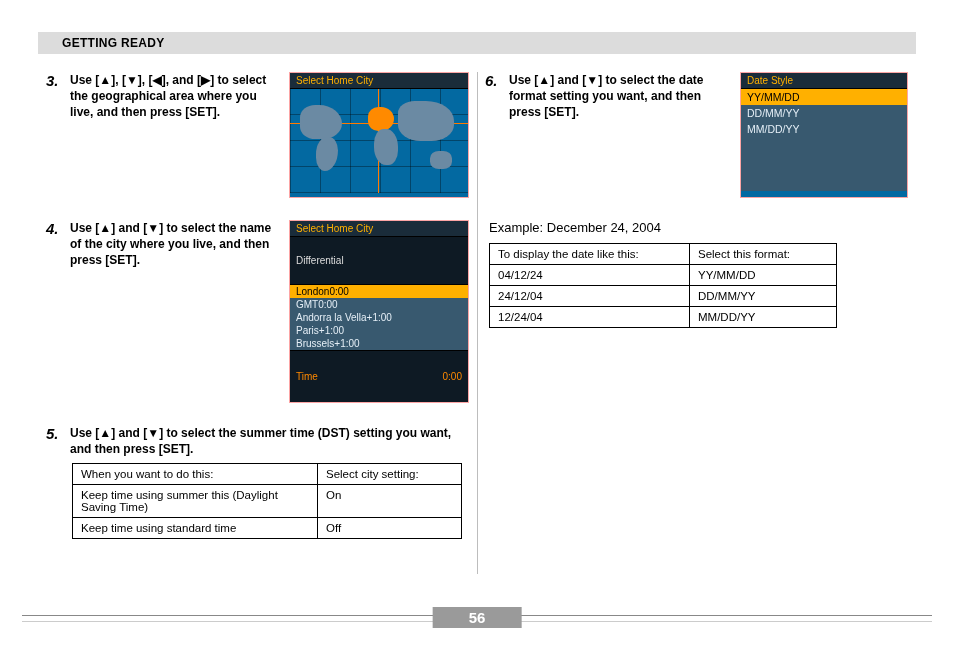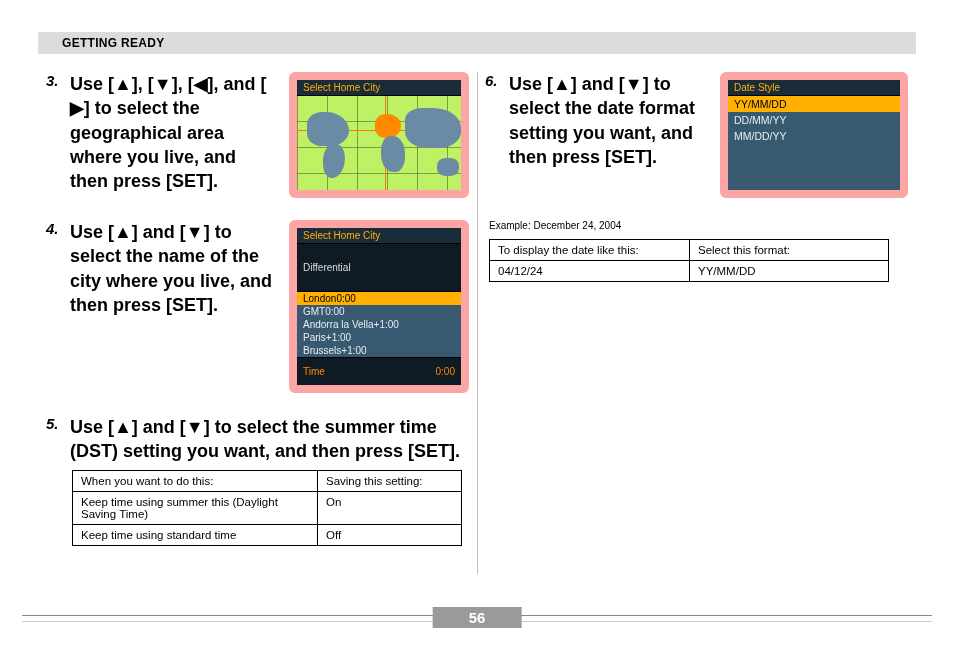--- a/index.html
+++ b/index.html
@@ -29,29 +29,29 @@
     display: flex;
   }
   .col { flex: 1; padding: 0 8px; }
   .divider {
     position: absolute;
     left: 50%; top: 72px; bottom: 72px;
     width: 1px; background: #bdbdbd;
   }
   .step { display: flex; gap: 8px; margin-bottom: 22px; }
   .step-num { font-size: 15px; font-weight: bold; font-style: italic; min-width: 18px; }
-  .step-text { font-size: 18px; font-weight: bold; line-height: 1.35; }
+  .step-text { font-size: 12px; font-weight: bold; line-height: 1.35; }
   .step-row { display: flex; align-items: flex-start; gap: 10px; }
   .step-row .step-body { flex: 1; }
   .tri { display:inline-block; }
   
   .device {
-    border: 8px solid #fca5a5;
-    border-radius: 6px;
-    background: #bef264;
+    border: 1px solid #fca5a5;
+    border-radius: 0;
+    background: #0369a1;
     font-size: 10px;
     color: #fff;
     overflow: hidden;
     flex-shrink: 0;
   }
   .dev-title {
     background: #1a2c3a;
     padding: 2px 6px;
     font-size: 10px;
     color: #fff;
@@ -82,48 +82,48 @@
     border-bottom:1px solid #000;
   }
   .city-row {
     display:flex; 
     padding:1px 6px; font-size:10px; color:#e4eef6;
     background:#38596f;
   }
   .city-row.sel { background:#ffb000; color:#000; }
   .city-foot {
     display:flex; justify-content:space-between;
-    padding:8px 6px; background:#0e1a24; font-size:10px;
+    padding:20px 6px; background:#0e1a24; font-size:10px;
     border-top:1px solid #000;
   }
   .city-foot .lab { color:#ff8a00; }
   .city-foot .val { color:#ff8a00; }
   
-  .dev-date { width: 188px; height: 126px; }
+  .dev-date { width: 168px; height: 126px; }
   .date-body {
     padding: 0;
     background:#38596f;
   }
   .date-row { padding:2px 6px; font-size:10.5px; color:#e4eef6; }
   .date-row.sel { background:#ffb000; color:#000; }
   .date-pad { height: 54px; background:#38596f; }
   
   table.doc {
     border-collapse: collapse;
     font-size: 11.5px;
     margin-top: 6px;
   }
   table.doc th, table.doc td {
     border: 1px solid #000;
     padding: 4px 8px;
     text-align: left;
     vertical-align: top;
     font-weight: normal;
   }
-  .example-label { font-size: 10px; margin: 10px 0 8px 4px; }
+  .example-label { font-size: 13px; margin: 10px 0 8px 4px; }
   
   .footer-line {
     position:absolute; left:22px; right:22px; bottom:30px;
     height:1px; background:#888;
   }
   .footer-line2 {
     position:absolute; left:22px; right:22px; bottom:24px;
     height:1px; background:#ccc;
   }
   .page-num {
@@ -214,21 +214,21 @@
       <div style="display:flex;gap:6px;">
         <div class="step-num">5.</div>
         <div class="step-text">
           <span>Use [</span><span class="tri">▲</span><span>] and [</span><span class="tri">▼</span><span>] to select the summer time (DST) setting you want, and then press [SET].</span>
         </div>
       </div>
       <table class="doc" style="margin-left:26px;width:390px;">
         <tbody>
             <tr>
           <td style="width:245px;">When you want to do this:</td>
-          <td>Saving this setting:</td>
+          <td>Select city setting:</td>
         </tr>
         </tbody>
           <tbody id="dst-rows">
             <tr>
               <td>Keep time using summer this (Daylight Saving Time)</td>
               <td>On</td>
             </tr>
             <tr>
               <td>Keep time using standard time</td>
               <td>Off</td>
@@ -255,32 +255,40 @@
             <div class="date-row sel">YY/MM/DD</div>
             <div class="date-row">DD/MM/YY</div>
             <div class="date-row">MM/DD/YY</div>
           </div>
         <div class="date-pad"></div>
       </div>
     </div>
 
     <div class="example-label">Example: December 24, 2004</div>
 
-    <table class="doc" style="margin-left:4px;width:400px;">
+    <table class="doc" style="margin-left:4px;width:348px;">
       <tbody>
           <tr>
         <td style="width:200px;">To display the date like this:</td>
         <td>Select this format:</td>
       </tr>
       </tbody>
         <tbody id="fmt-rows">
           <tr>
             <td>04/12/24</td>
             <td>YY/MM/DD</td>
           </tr>
+          <tr>
+            <td>24/12/04</td>
+            <td>DD/MM/YY</td>
+          </tr>
+          <tr>
+            <td>12/24/04</td>
+            <td>MM/DD/YY</td>
+          </tr>
         </tbody>
     </table>
 
   </div>
 </div>
 
 <div class="footer-line"></div>
 <div class="footer-line2"></div>
 <div class="page-num">56</div>
 

